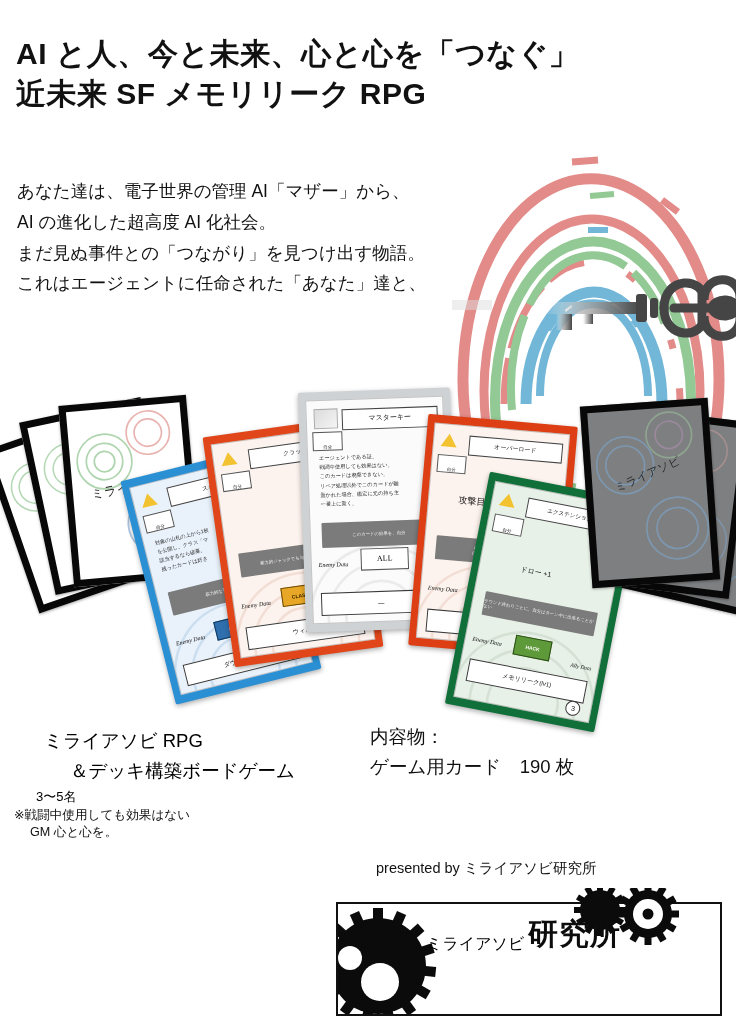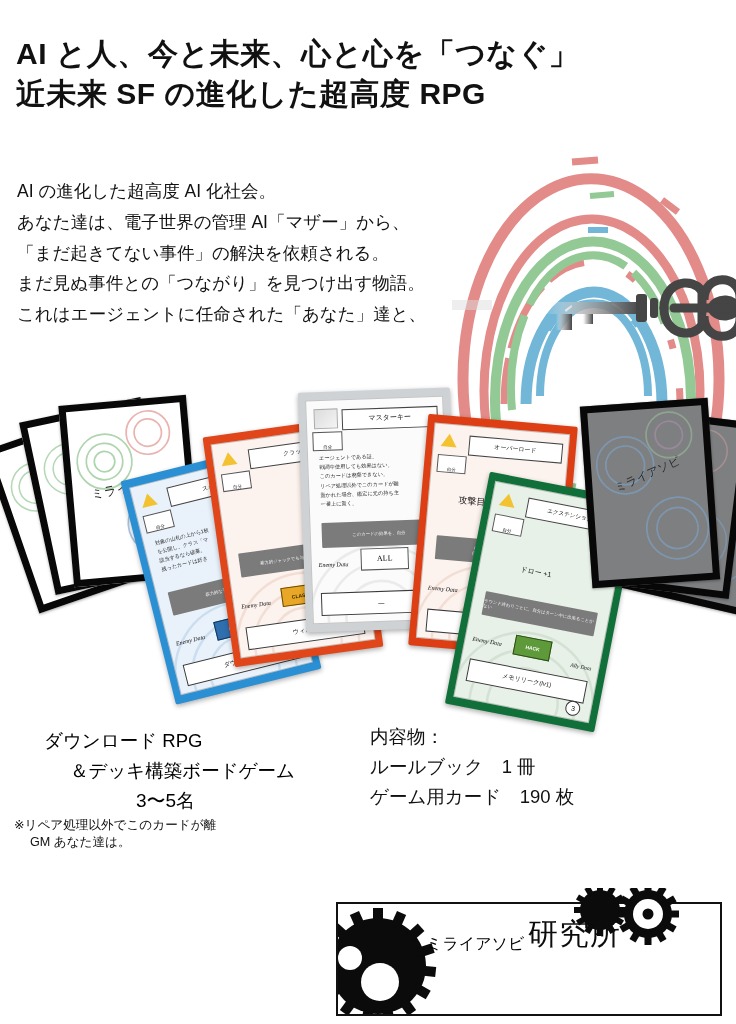--- a/index.html
+++ b/index.html
@@ -79,35 +79,35 @@
     background:#fff;border:1px solid #3a3a3a;
     display:flex;align-items:center;justify-content:center;
     font-size:6.2px;color:#111;white-space:nowrap;overflow:hidden;}
 
   
   .infoL{position:absolute;left:14px;top:726px;z-index:6;}
   .infoR{position:absolute;left:370px;top:722px;z-index:6;}
   .i-lbl{font-size:18.5px;line-height:1.62;color:#111;white-space:nowrap;}
   .i-l1{font-size:18.5px;line-height:1.62;padding-left:30px;white-space:nowrap;}
   .i-l2{font-size:18.5px;line-height:1.62;padding-left:56px;white-space:nowrap;text-align:center;}
-  .i-ind{font-size:19px;line-height:1.62;padding-left:22px;white-space:nowrap;text-align:center;}
+  .i-ind{font-size:13px;line-height:1.62;padding-left:22px;white-space:nowrap;}
   .note{font-size:12.6px;line-height:1.35;color:#111;white-space:nowrap;}
   .note .n2{padding-left:16px;display:block;}
   .presented{position:absolute;left:376px;top:859px;font-size:14.5px;
     color:#111;white-space:nowrap;z-index:6;}
 
   
   .logobox{position:absolute;left:336px;top:902px;width:382px;height:110px;
     border:2.5px solid #111;background:#fff;z-index:7;overflow:visible;}
   .logobox .clip{position:absolute;inset:0;overflow:hidden;}
   .logo-text{position:absolute;left:88px;top:30px;z-index:3;
     font-family:"Liberation Serif","DejaVu Serif",serif;}
   .logo-kanji{font-size:30px;letter-spacing:1px;color:#0c0c0c;
     position:absolute;left:190px;top:10px;
-    font-family:"Liberation Serif","DejaVu Serif",serif;}
+    font-family:"Liberation Serif","DejaVu Serif",serif;font-weight:bold;}
 </style>
 </head>
 <body>
 
 <div id="poster">
 
   <div class="arcwrap">
     <svg width="290" height="420" viewBox="0 0 290 420" xmlns="http://www.w3.org/2000/svg" aria-hidden="true">
       <defs>
         <linearGradient id="keyshaft" x1="0" y1="0" x2="1" y2="0">
@@ -176,27 +176,26 @@
           <path d="M 130 20 L 186 20"></path>
           <path d="M 158 6 L 158 34"></path>
         </g>
         <circle cx="206" cy="20" r="7" fill="none" stroke="#454545" stroke-width="8"></circle>
       </g>
     </svg>
   </div>
 
   <div class="headline">
     <div class="hl">AI と人、今と未来、心と心を「つなぐ」</div>
-    <div class="hl">近未来 SF の進化した超高度 RPG</div>
+    <div class="hl">近未来 SF メモリリーク RPG</div>
   </div>
 
   <div class="lede">
+    <div class="ln">あなた達は、電子世界の管理 AI「マザー」から、</div>
     <div class="ln">AI の進化した超高度 AI 化社会。</div>
-    <div class="ln">あなた達は、電子世界の管理 AI「マザー」から、</div>
-    <div class="ln">「まだ起きてない事件」の解決を依頼される。</div>
     <div class="ln">まだ見ぬ事件との「つながり」を見つけ出す物語。</div>
     <div class="ln">これはエージェントに任命された「あなた」達と、</div>
   </div>
 
   <div class="fan">
 
     <div class="card cback" style="left:8px;top:48px;width:124px;height:172px;transform:rotate(-19deg);">
       <svg class="swirls" viewBox="0 0 100 140" preserveAspectRatio="none" aria-hidden="true">
         <g fill="none" stroke-width="1.4" opacity=".65">
           <circle cx="28" cy="40" r="22" stroke="#8dc38d"></circle>
@@ -374,35 +373,35 @@
             <circle cx="72" cy="106" r="18" stroke="#7fa8d0"></circle>
           <circle cx="70" cy="24" r="20" stroke="#9cbf9c"></circle>
             <circle cx="70" cy="24" r="12" stroke="#b08fb0"></circle>
         </g>
         <text x="50" y="60" font-size="10" fill="#2a2a2a" text-anchor="middle" font-family="Liberation Serif, serif" transform="rotate(-20 50 60)">ミライアソビ</text>
       </svg>
     </div>
   </div>
 
   <div class="infoL">
-    <div class="i-l1">ダウンロード RPG</div>
+    <div class="i-l1">ミライアソビ RPG</div>
     <div class="i-l2">＆デッキ構築ボードゲーム</div>
     <div class="i-ind">3〜5名</div>
     <div class="note">
-      <span>※リペア処理以外でこのカードが離</span>
-      <span class="n2">GM あなた達は。</span>
+      <span>※戦闘中使用しても効果はない</span>
+      <span class="n2">GM 心と心を。</span>
     </div>
   </div>
 
   <div class="infoR">
     <div class="i-lbl">内容物：</div>
-    <div class="i-lbl">ルールブック　1 冊</div>
     <div class="i-lbl">ゲーム用カード　190 枚</div>
   </div>
 
+  <div class="presented">presented by ミライアソビ研究所</div>
 
   <div class="logobox">
     <div class="clip">
       <svg width="382" height="110" viewBox="0 0 382 110" aria-hidden="true" style="position:absolute;left:0;top:0;">
 
         <g transform="translate(40,62)">
           <g fill="#0b0b0b">
             <circle cx="0" cy="0" r="48"></circle>
             <g>
               <rect x="-5" y="-58" width="10" height="16"></rect>

